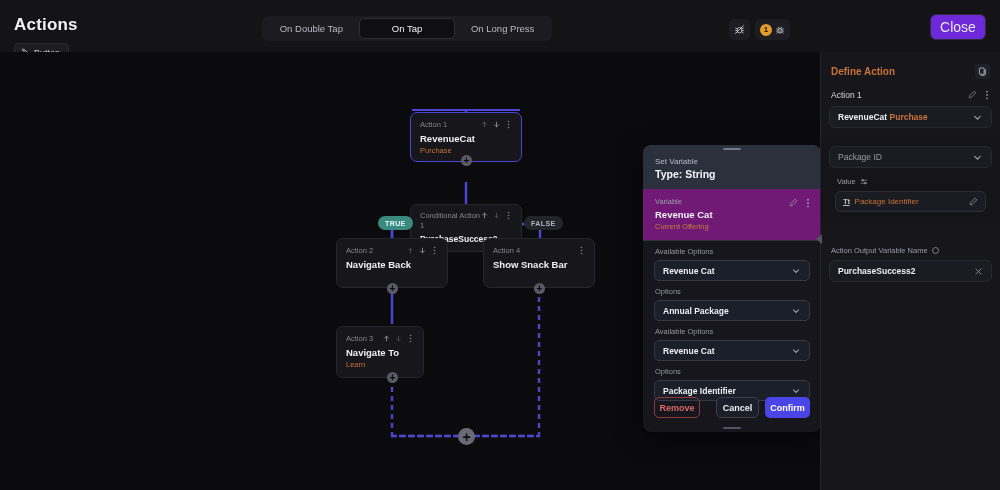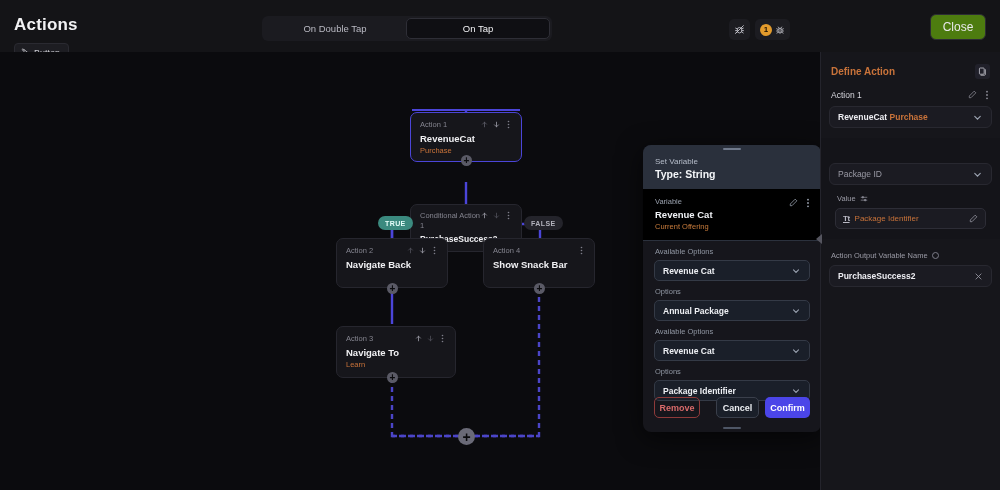--- a/index.html
+++ b/index.html
@@ -60,23 +60,23 @@
     display: flex; align-items: center; gap: 3px; padding: 0 5px;
   }
   .badge-dot {
     width: 12px; height: 12px; border-radius: 50%; background: #e39b2c;
     color: #1b1105; font-size: 8px; font-weight: bold;
     display: flex; align-items: center; justify-content: center;
   }
   .close-btn {
     position: absolute; right: 14px; top: 14px;
     width: 56px; height: 26px; border-radius: 6px;
-    background: #4d7c0f; border: 1px solid #2c2c34;
+    background: #6d28d9; border: 1px solid #2c2c34;
     display: flex; align-items: center; justify-content: center;
-    font-size: 12px; color: #e8e8ea; cursor: pointer;
+    font-size: 14px; color: #e8e8ea; cursor: pointer;
   }
 
   
   .canvas {
     position: absolute; left: 0; top: 52px; width: 1000px; height: 438px;
     background: #0b0b0e;
   }
   svg.wires { position: absolute; left: 0; top: 0; width: 1000px; height: 438px; }
 
   .node {
@@ -119,21 +119,21 @@
   }
   .sv-grab {
     width: 100%; height: 8px; display: flex; align-items: center; justify-content: center;
     background: #2a303c;
   }
   .sv-grab i { display: block; width: 18px; height: 2.5px; border-radius: 2px; background: #707a8c; }
   .sv-head { background: #2a303c; padding: 4px 12px 9px 12px; }
   .sv-head .l1 { font-size: 8px; color: #b6bdca; }
   .sv-head .l2 { font-size: 10.5px; font-weight: bold; color: #f3f5f8; margin-top: 2px; }
   .sv-var {
-    background: #000000; padding: 8px 12px 9px 12px;
+    background: #701a75; padding: 8px 12px 9px 12px;
     border-bottom: 1px solid #2b313d; position: relative;
   }
   .sv-var .l1 { font-size: 7.5px; color: #99a0ad; }
   .sv-var .l2 { font-size: 9.5px; font-weight: bold; color: #f0f2f6; margin-top: 3px; }
   .sv-var .l3 { font-size: 7.5px; color: #c97c3c; margin-top: 2px; }
   .sv-var-icons {
     position: absolute; right: 10px; top: 9px; display: flex; gap: 7px; color: #9aa2b0;
   }
   .sv-body { padding: 0 11px 0 11px; }
   .field-label { font-size: 7.5px; color: #9097a3; margin: 6px 0 4px 1px; }
@@ -247,20 +247,21 @@
           <path d="M2 3.2 L3.2 4" stroke-linecap="round"></path>
           <path d="M3.3 1.6 L3.9 2.8" stroke-linecap="round"></path>
         </svg>
       </span>
       <span>Button</span>
     </div>
 
     <div class="tabs">
       <div class="tab">On Double Tap</div>
       <div class="tab active">On Tap</div>
+      <div class="tab">On Long Press</div>
     </div>
 
     <div class="icongroup" style="left:729px;">
       <div class="icon-btn">
         <svg width="11" height="11" viewBox="0 0 16 16" fill="none" stroke="#c9c9d2" stroke-width="1.2">
           <ellipse cx="8" cy="9" rx="3.4" ry="4"></ellipse>
           <path d="M4.6 7 L2.4 6 M4.6 9.6 L2.2 9.6 M4.6 11.6 L2.6 13 M11.4 7 L13.6 6 M11.4 9.6 L13.8 9.6 M11.4 11.6 L13.4 13" stroke-linecap="round"></path>
           <path d="M2 14 L14 2" stroke="#c9c9d2" stroke-width="1.3"></path>
         </svg>
       </div>
@@ -385,21 +386,21 @@
               <circle cx="2" cy="10" r="1.1"></circle>
             </svg>
         </div>
       </div>
       <div class="node-title">Show Snack Bar</div>
     </div>
     <div class="plus" style="left:534px; top:231px;">
         <span>+</span>
       </div>
 
-    <div class="node" style="left:336px; top:274px; width:120px; height:52px;">
+    <div class="node" style="left:336px; top:274px; width:88px; height:52px;">
       <div class="node-head">
         <div class="node-label">Action 3</div>
         <div class="node-icons">
           <svg width="7" height="7" viewBox="0 0 12 12" fill="none" stroke="#9b9ba6" stroke-width="1.4">
               <path d="M6 10V2M2.6 5.4 6 2l3.4 3.4" stroke-linecap="round"></path>
             </svg>
           <svg width="7" height="7" viewBox="0 0 12 12" fill="none" stroke="#4e4e58" stroke-width="1.4">
               <path d="M6 2v8M2.6 6.6 6 10l3.4-3.4" stroke-linecap="round"></path>
             </svg>
           <svg width="7" height="9" viewBox="0 0 4 12" fill="#7e7e8a">
@@ -520,21 +521,21 @@
       <div class="t">
         <span>RevenueCat</span>
         <span class="o">Purchase</span>
       </div>
       <svg class="chev" width="11" height="11" viewBox="0 0 14 14" fill="none" stroke="#9aa2b0" stroke-width="1.5">
           <path d="M3.5 5.5 7 9l3.5-3.5" stroke-linecap="round"></path>
         </svg>
     </div>
 
     <div class="rp-group">
-      <div class="rp-select" style="margin-top:24px;justify-content:space-between;">
+      <div class="rp-select" style="margin-top:7px;justify-content:space-between;">
         <div class="t dim">Package ID</div>
         <svg class="chev" width="11" height="11" viewBox="0 0 14 14" fill="none" stroke="#9aa2b0" stroke-width="1.5">
             <path d="M3.5 5.5 7 9l3.5-3.5" stroke-linecap="round"></path>
           </svg>
       </div>
 
       <div class="rp-sublabel">
         <span>Value</span>
         <svg width="8" height="8" viewBox="0 0 14 14" fill="none" stroke="#8c8c97" stroke-width="1.3">
           <path d="M2 4h10M2 9h10" stroke-linecap="round"></path>
@@ -545,21 +546,21 @@
 
       <div class="value-field">
         <span class="tt">Tt</span>
         <span class="vt">Package Identifier</span>
         <svg width="9" height="9" viewBox="0 0 14 14" fill="none" stroke="#9a9aa5" stroke-width="1.2">
             <path d="M9.6 1.8 12.2 4.4 4.6 12H2v-2.6z"></path>
           </svg>
       </div>
     </div>
 
-    <div style="margin-top:12px;">
+    <div style="margin-top:24px;">
       <div class="out-label">
         <span>Action Output Variable Name</span>
         <span class="info-o"></span>
       </div>
       <div class="out-field">
         <span class="v">PurchaseSuccess2</span>
         <svg width="9" height="9" viewBox="0 0 14 14" fill="none" stroke="#9a9aa5" stroke-width="1.3">
             <path d="M3 3l8 8M11 3l-8 8" stroke-linecap="round"></path>
           </svg>
       </div>

